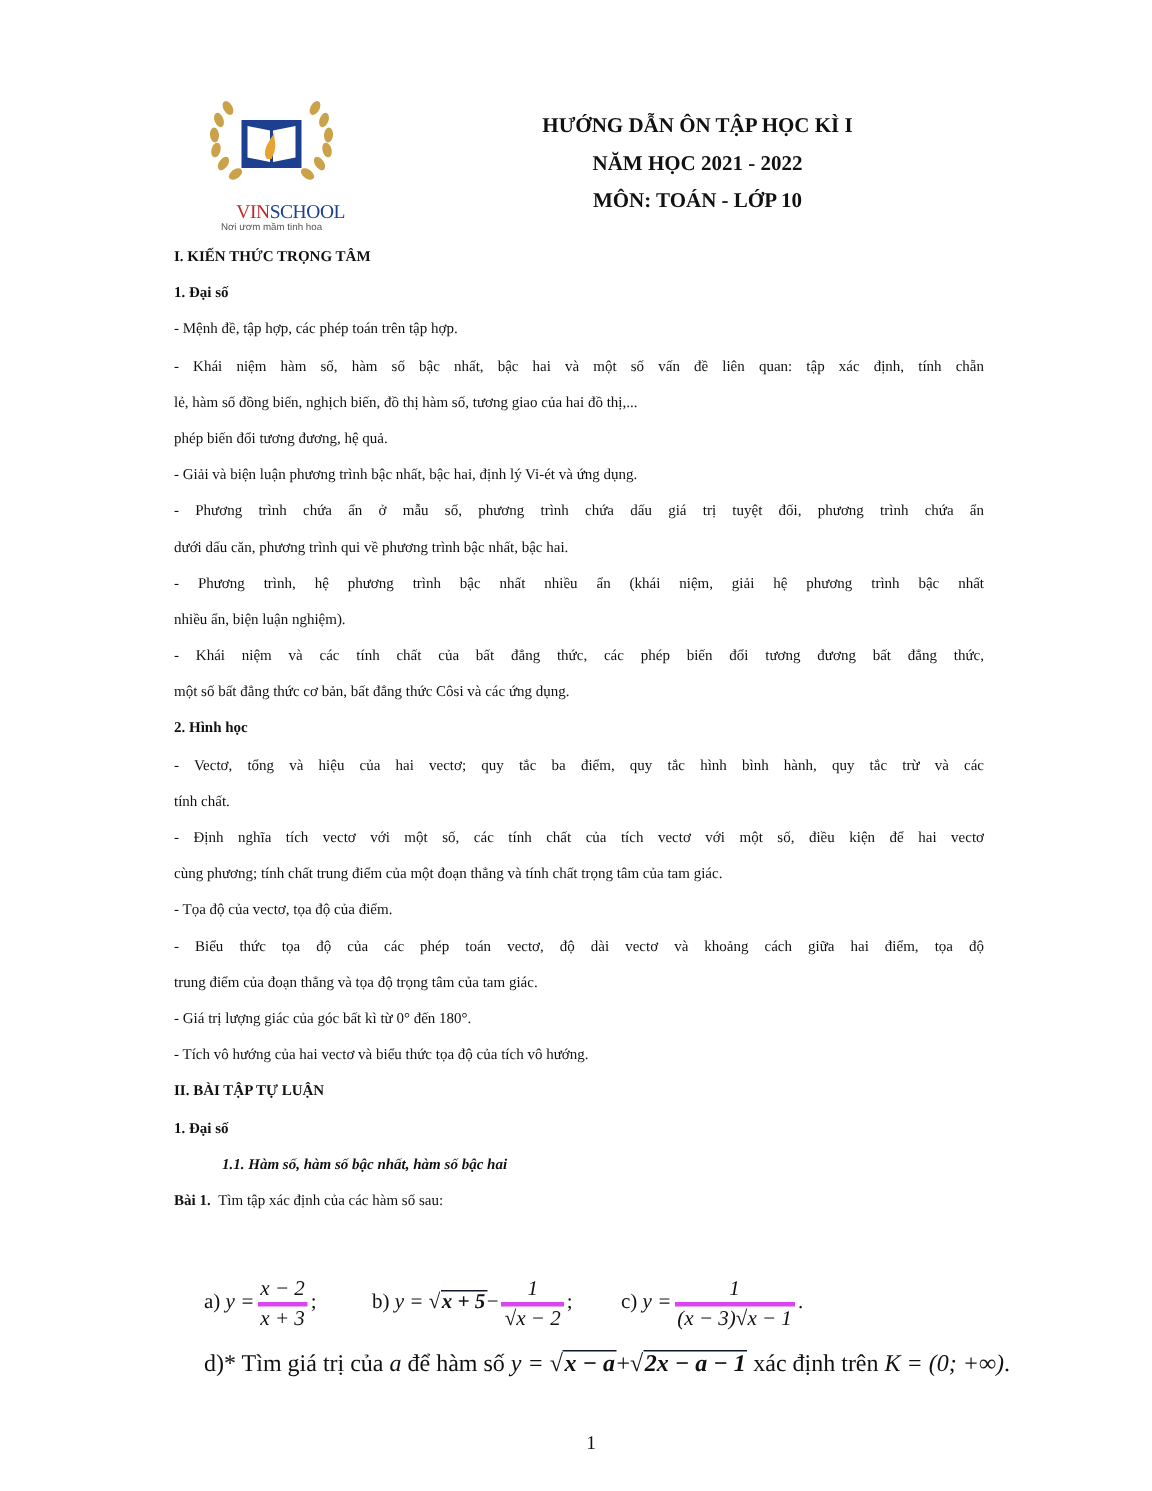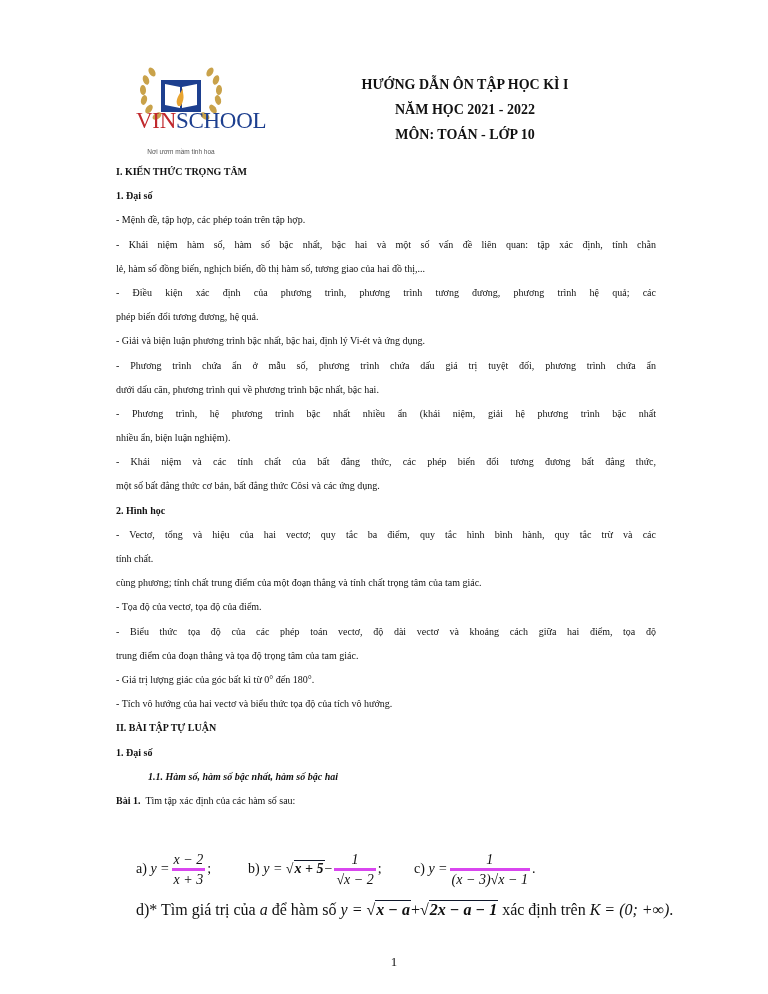--- a/index.html
+++ b/index.html
@@ -1,21 +1,21 @@
 <!DOCTYPE html>
 <html><head>
 <meta charset="utf-8">
 <style>
   html, body { margin: 0; padding: 0; background: #ffffff; }
   body { width: 768px; height: 994px; position: relative; overflow: hidden;
          font-family: "Liberation Serif", "DejaVu Serif", serif; color: #111; }
   .logo { position: absolute; left: 134px; top: 60px; width: 94px; height: 100px; }
   .logo svg { display: block; }
-  .logo-text { position: absolute; left: 2px; top: 52px; width: 94px; text-align: right;
-               font-size: 23px; letter-spacing: -0.3px; line-height: 18px; }
+  .logo-text { position: absolute; left: 2px; top: 72px; width: 94px; text-align: right;
+               font-size: 13px; letter-spacing: -0.3px; line-height: 18px; }
   .logo-text .vin { color: #c0282d; }
   .logo-text .school { color: #1d3f8f; }
   .logo-tag { position: absolute; left: 0; top: 88px; width: 94px; text-align: center;
               font-family: "Liberation Sans", sans-serif; font-size: 6.5px; color: #555; }
   .title-block { position: absolute; left: 300px; top: 72px; width: 330px; text-align: center;
                  font-weight: bold; font-size: 14px; }
   .title-block div { height: 25px; line-height: 25px; font-family: Liberation Serif, serif; }
   .content { position: absolute; left: 116px; top: 160px; width: 540px; font-size: 10px; }
   .line { height: 24.2px; line-height: 24.2px; white-space: nowrap; }
   .just { text-align: justify; text-align-last: justify; }
@@ -71,33 +71,33 @@
   <div>NĂM HỌC 2021 - 2022</div>
   <div>MÔN: TOÁN - LỚP 10</div>
 </div>
 
 <div class="content">
   <div class="line h">I. KIẾN THỨC TRỌNG TÂM</div>
   <div class="line h">1. Đại số</div>
   <div class="line">- Mệnh đề, tập hợp, các phép toán trên tập hợp.</div>
   <div class="line just">- Khái niệm hàm số, hàm số bậc nhất, bậc hai và một số vấn đề liên quan: tập xác định, tính chẵn</div>
   <div class="line">lẻ, hàm số đồng biến, nghịch biến, đồ thị hàm số, tương giao của hai đồ thị,...</div>
-  <div class="line just">- Điều kiện xác định của phương trình, phương trình tương đương, phương trình hệ quả; các</div>
   <div class="line">phép biến đổi tương đương, hệ quả.</div>
   <div class="line">- Giải và biện luận phương trình bậc nhất, bậc hai, định lý Vi-ét và ứng dụng.</div>
   <div class="line just">- Phương trình chứa ẩn ở mẫu số, phương trình chứa dấu giá trị tuyệt đối, phương trình chứa ẩn</div>
   <div class="line">dưới dấu căn, phương trình qui về phương trình bậc nhất, bậc hai.</div>
   <div class="line just">- Phương trình, hệ phương trình bậc nhất nhiều ẩn (khái niệm, giải hệ phương trình bậc nhất</div>
   <div class="line">nhiều ẩn, biện luận nghiệm).</div>
   <div class="line just">- Khái niệm và các tính chất của bất đẳng thức, các phép biến đổi tương đương bất đẳng thức,</div>
   <div class="line">một số bất đẳng thức cơ bản, bất đẳng thức Côsi và các ứng dụng.</div>
 
   <div class="line h">2. Hình học</div>
   <div class="line just">- Vectơ, tổng và hiệu của hai vectơ; quy tắc ba điểm, quy tắc hình bình hành, quy tắc trừ và các</div>
   <div class="line">tính chất.</div>
+  <div class="line just">- Định nghĩa tích vectơ với một số, các tính chất của tích vectơ với một số, điều kiện để hai vectơ</div>
   <div class="line">cùng phương; tính chất trung điểm của một đoạn thẳng và tính chất trọng tâm của tam giác.</div>
   <div class="line">- Tọa độ của vectơ, tọa độ của điểm.</div>
   <div class="line just">- Biểu thức tọa độ của các phép toán vectơ, độ dài vectơ và khoảng cách giữa hai điểm, tọa độ</div>
   <div class="line">trung điểm của đoạn thẳng và tọa độ trọng tâm của tam giác.</div>
   <div class="line">- Giá trị lượng giác của góc bất kì từ 0° đến 180°.</div>
   <div class="line">- Tích vô hướng của hai vectơ và biểu thức tọa độ của tích vô hướng.</div>
 
   <div class="line h">II. BÀI TẬP TỰ LUẬN</div>
   <div class="line h">1. Đại số</div>
   <div class="line hi">1.1. Hàm số, hàm số bậc nhất, hàm số bậc hai</div>

